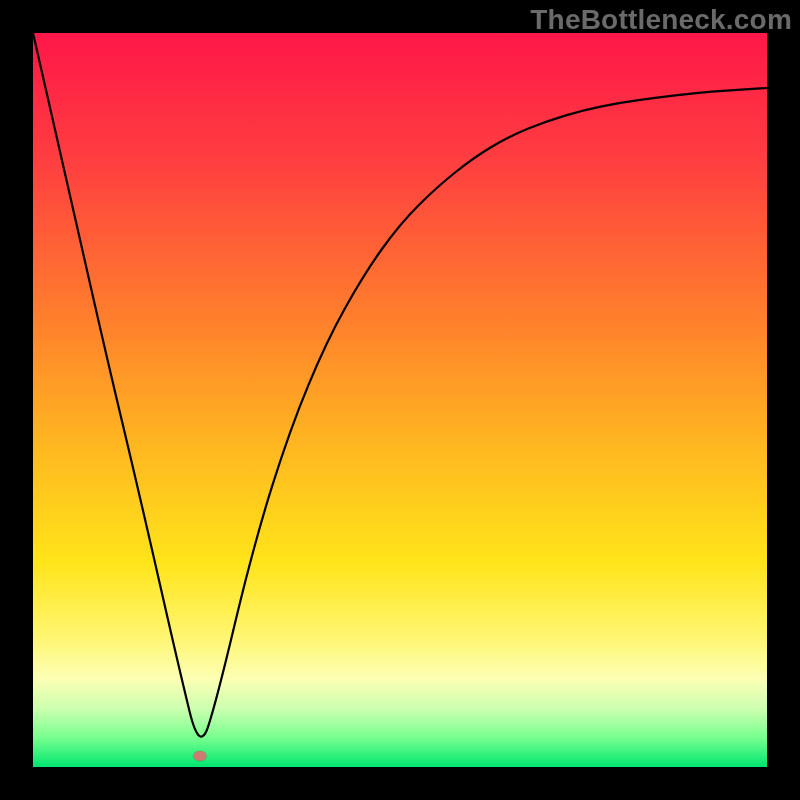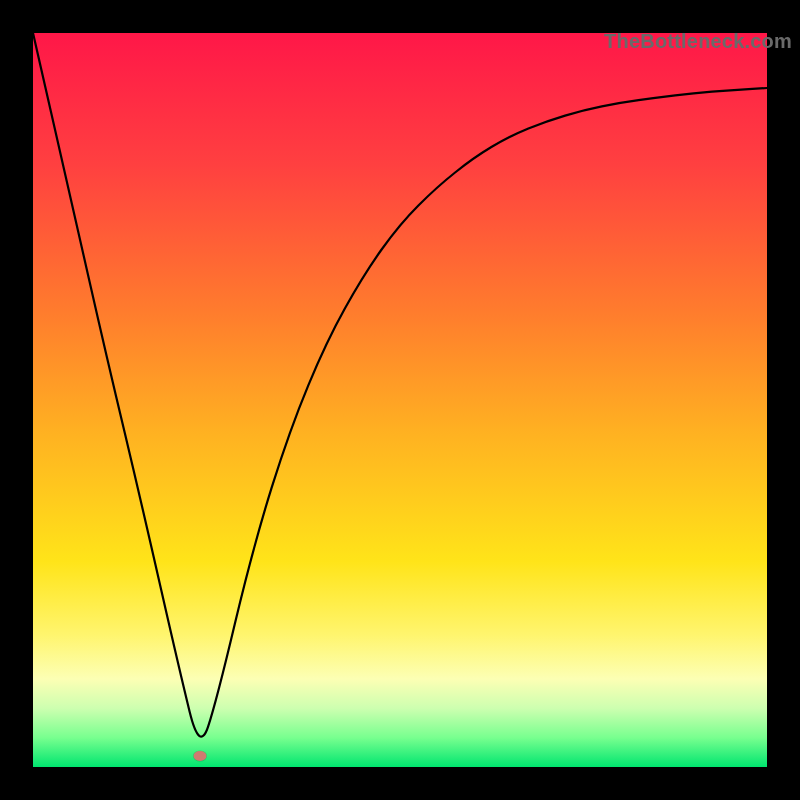--- a/index.html
+++ b/index.html
@@ -14,27 +14,26 @@
   .frame {
     position: relative;
     width: 800px;
     height: 800px;
     background: #000;
   }
   .watermark {
     position: absolute;
     top: 4px;
     right: 8px;
-    font-size: 20px;
+    font-size: 28px;
     font-weight: 600;
     color: #6a6a6a;
     letter-spacing: 0.2px;
     z-index: 5;
     pointer-events: none;
-    margin-top: 26px;
   }
   .plot-area {
     position: absolute;
     left: 33px;
     top: 33px;
     width: 734px;
     height: 734px;
     overflow: hidden;
   }
   .gradient-bg {

